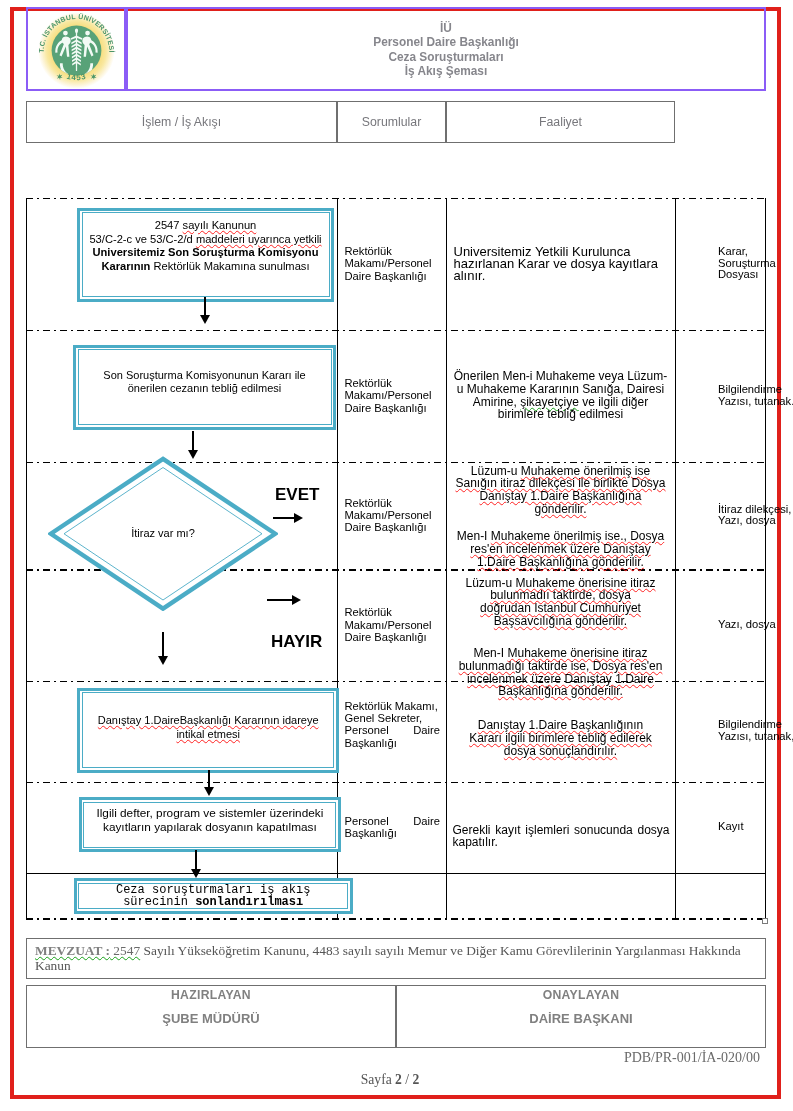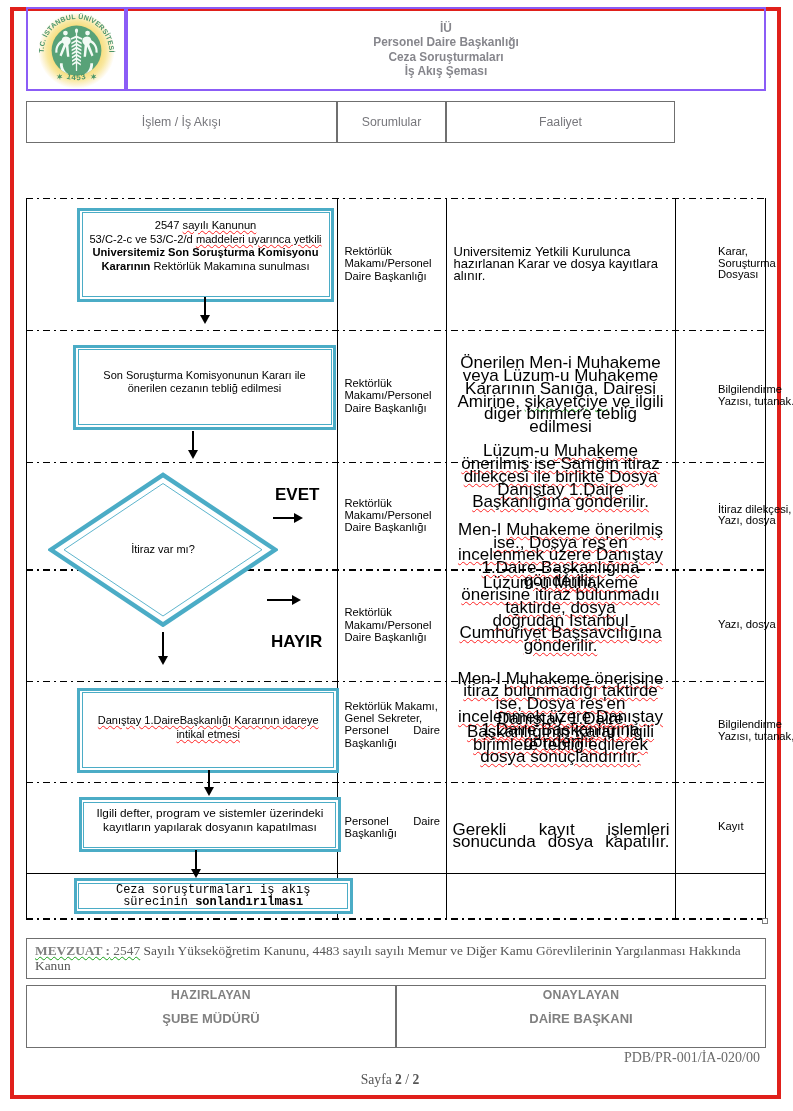--- a/index.html
+++ b/index.html
@@ -27,21 +27,21 @@
 #maintbl{position:absolute;left:26px;top:197.5px;width:740px;height:721px;}
 .vline{position:absolute;top:0;bottom:0;width:0;border-left:1.4px solid #000;}
 .hline{position:absolute;left:0;right:0;height:1.6px;
   background-image:repeating-linear-gradient(to right,#000 0 7px,transparent 7px 11px,#000 11px 13px,transparent 13px 17px);}
 .mrow{position:absolute;left:0;right:0;}
 .cellA{position:absolute;left:0;width:311px;top:0;bottom:0;margin-left:32px;}
 .cellB{position:absolute;left:311px;width:109px;top:0;bottom:0;display:flex;align-items:center;}
 .cellC{position:absolute;left:420px;width:229px;top:0;bottom:0;display:flex;align-items:center;justify-content:center;}
 .cellD{position:absolute;left:684px;width:91px;top:0;bottom:0;display:flex;align-items:center;}
 .tB{font-size:11.2px;line-height:12.4px;color:#000;padding-left:7.5px;white-space:pre-line;}
-.tC{font-size:17px;line-height:12.7px;color:#000;text-align:center;padding:0 6px;}
+.tC{font-size:12px;line-height:12.7px;color:#000;text-align:center;padding:0 6px;}
 .tC.tight{padding:0 1px;}
 .tC.w5c{max-width:196px;}
 .cellC.top3{align-items:center;padding-top:2.5px;}
 .cellC.top4{align-items:flex-start;padding-top:7.5px;}
 .pgap{height:15px;}
 .top4 .pgap{height:20px;}
 .tC.tight .pnar{padding:0 6px;}
 .tD{font-size:11.2px;line-height:11.6px;color:#000;padding-left:8px;white-space:pre-line;}
 
 
@@ -74,21 +74,21 @@
 #mevz .bg{font-weight:bold;color:#808080;}
 #mevz .mtxt{display:block;width:718px;}
 #signtbl{position:absolute;left:26px;top:985px;width:740px;height:62.5px;display:flex;}
 .signcell{flex:1;border:1px solid #6F6F6F;box-sizing:border-box;display:flex;flex-direction:column;align-items:center;justify-content:flex-start;padding-top:2px;color:#808080;}
 .signlabel{font-size:12.2px;font-weight:bold;letter-spacing:.3px;}
 .signvalue{font-size:13px;font-weight:bold;margin-top:9px;}
 #doccode{position:absolute;right:33px;top:1050px;font-family:"Liberation Serif",serif;font-size:14px;color:#6a6a6a;}
 #pageno{position:absolute;left:0;right:13px;top:1072px;text-align:center;font-family:"Liberation Serif",serif;font-size:13.6px;color:#555;}
 
 .solidline{position:absolute;left:0;right:0;height:0;border-top:1.8px solid #000;}
-#diamondwrap{position:absolute;left:22px;top:274px;width:230px;height:155.5px;}
+#diamondwrap{position:absolute;left:22px;top:258px;width:230px;height:155.5px;}
 #diamond{position:absolute;left:0;top:0;width:230px;height:155.5px;}
 #diamondtxt{position:absolute;left:0;top:0;width:230px;height:155.5px;display:flex;align-items:center;justify-content:center;font-size:11px;color:#000;}
 .tC.left{text-align:left;padding-left:7.5px;padding-right:2px;line-height:12px;font-size:13px;}
 .tC.left2{text-align:justify;padding:0 5.5px 0 6.5px;}
 .tC.left2::after{content:"";display:inline-block;width:100%;}
 .tB.just{text-align:justify;white-space:pre-line;padding-right:6px;line-height:12.4px;}
 .cellB.topB{align-items:flex-start;}
 .proctxt.small{font-size:12px;line-height:12px;font-family:Liberation Mono, monospace;}
 #handle{position:absolute;left:762px;top:918px;width:6px;height:6px;border:1px solid #7a7a7a;background:#fff;box-sizing:border-box;}
 </style>

